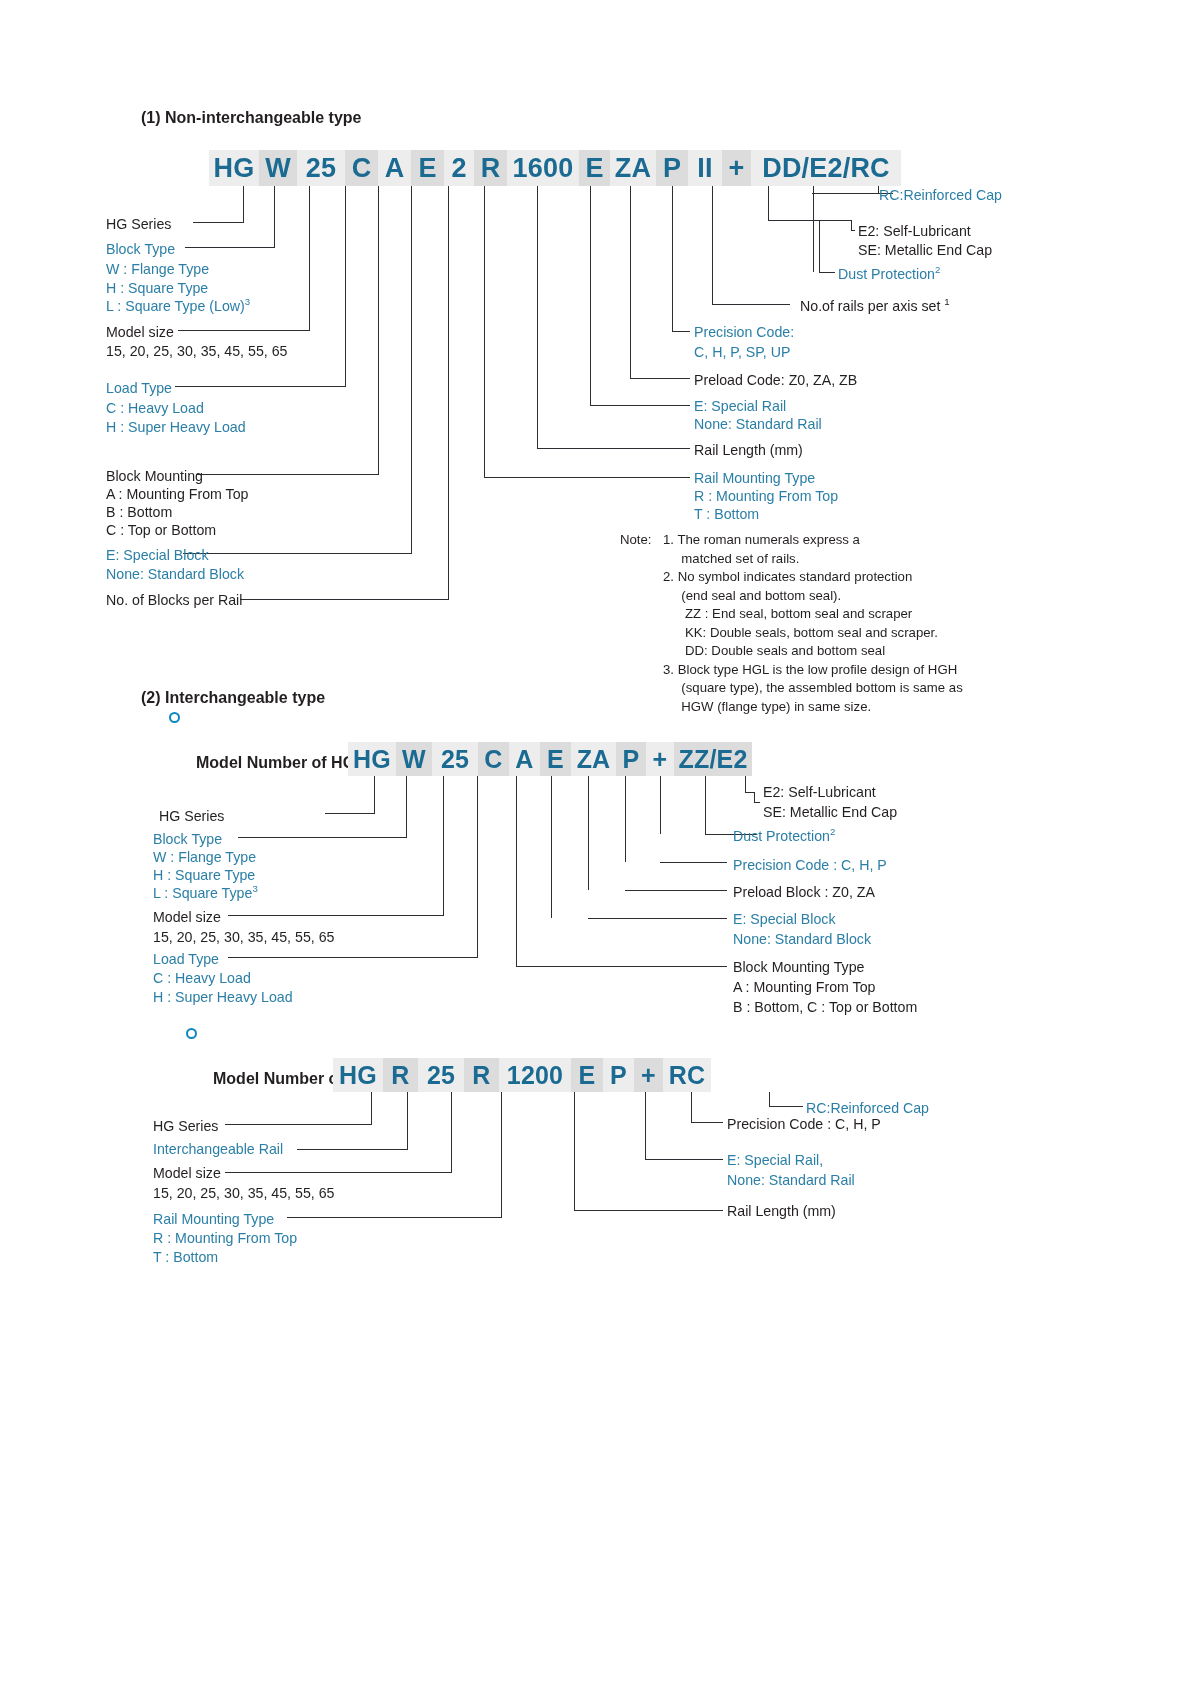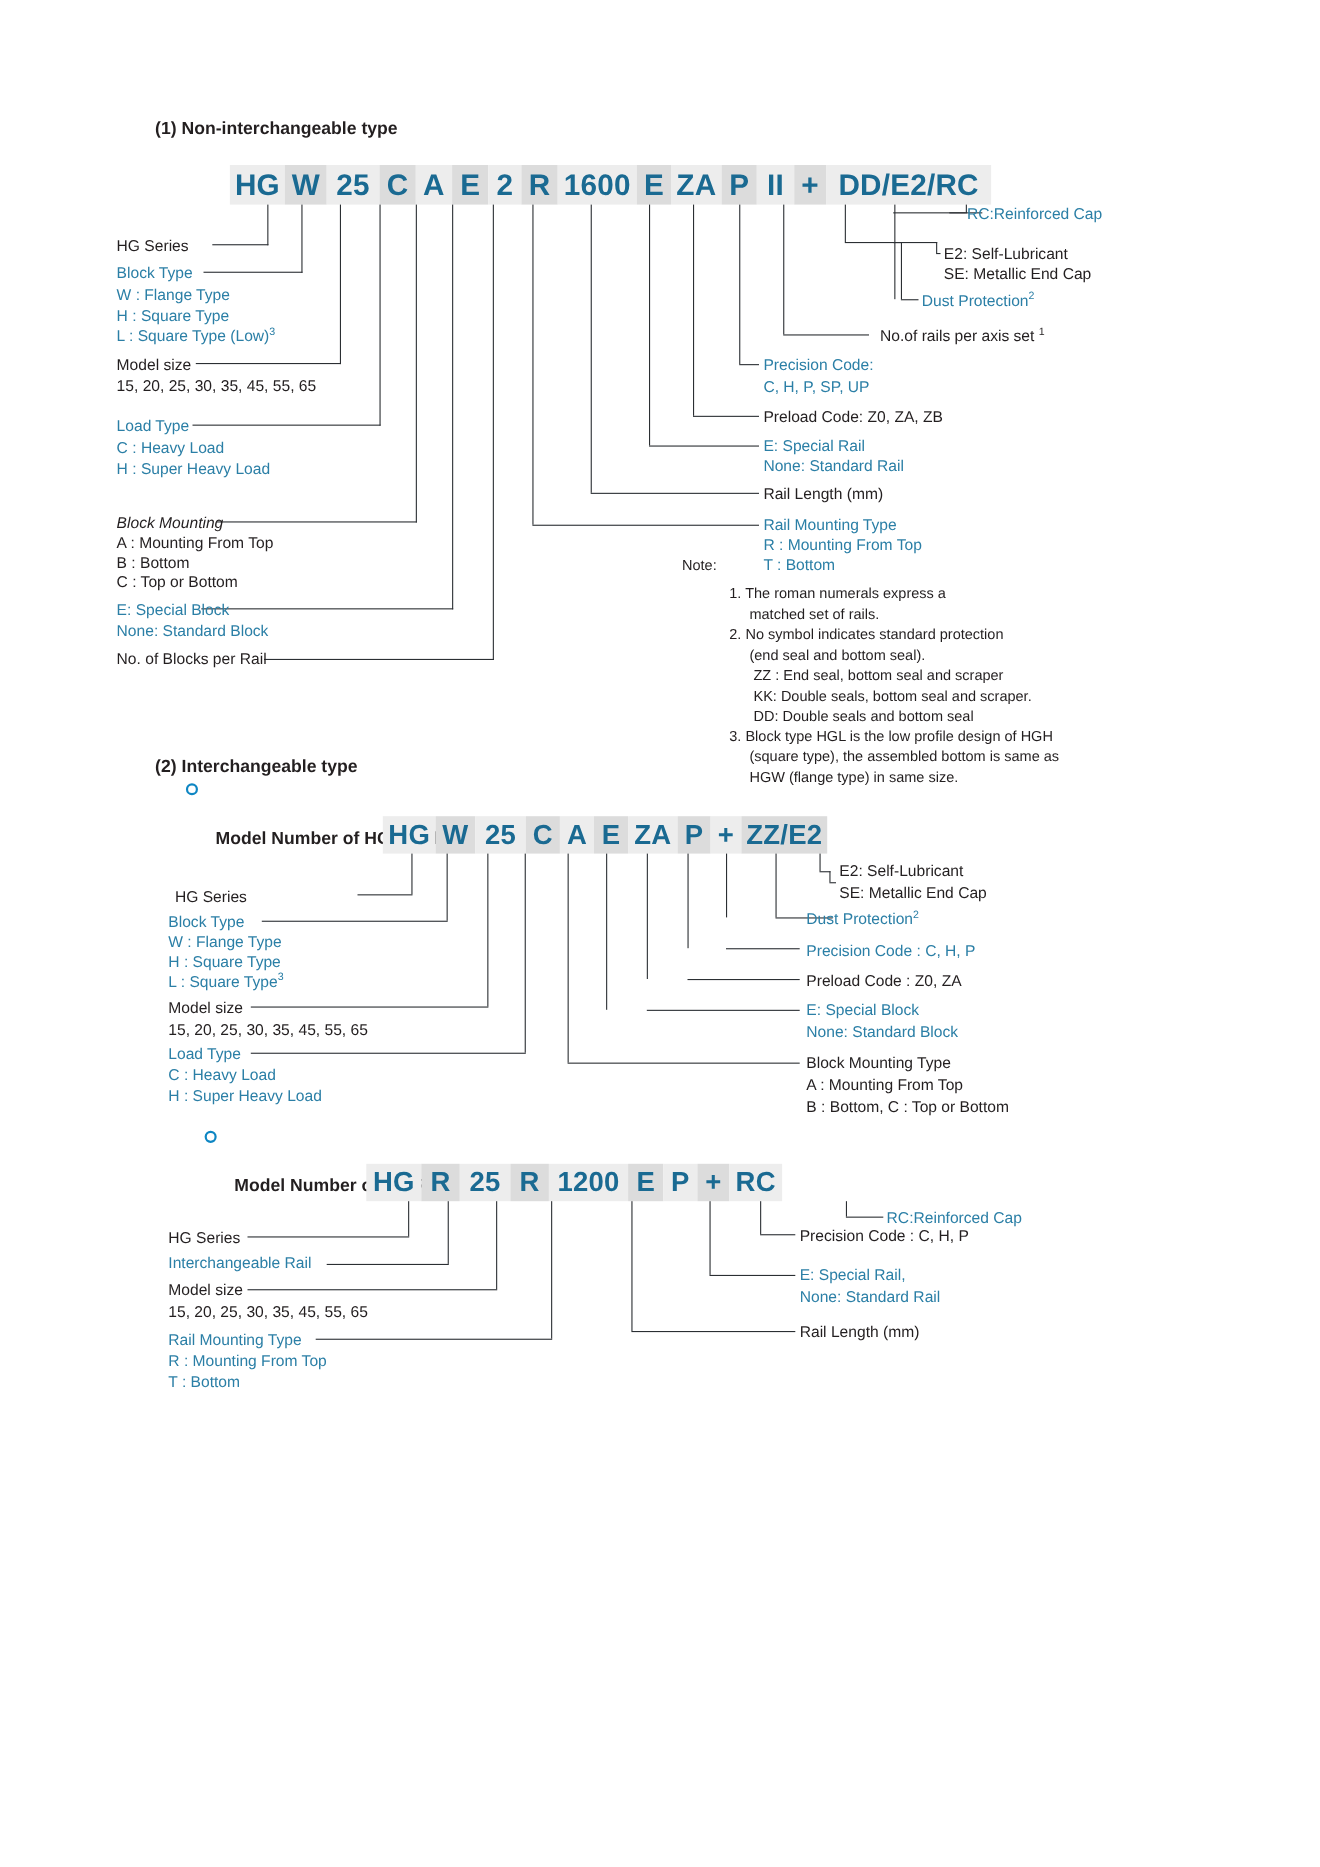--- a/index.html
+++ b/index.html
@@ -98,21 +98,21 @@
   <div class="t s14 blk" style="left:106px; top:215px;">HG Series</div>
   <div class="t s14 tel" style="left:106px; top:240px;">Block  Type</div>
   <div class="t s14 tel" style="left:106px; top:260px;">W : Flange  Type</div>
   <div class="t s14 tel" style="left:106px; top:279px;">H : Square Type</div>
   <div class="t s14 tel" style="left:106px; top:297px;"><span>L : Square Type (Low)</span><sup>3</sup></div>
   <div class="t s14 blk" style="left:106px; top:323px;">Model size</div>
   <div class="t s14 blk" style="left:106px; top:342px;">15, 20, 25, 30, 35, 45, 55, 65</div>
   <div class="t s14 tel" style="left:106px; top:379px;">Load Type</div>
   <div class="t s14 tel" style="left:106px; top:399px;">C : Heavy Load</div>
   <div class="t s14 tel" style="left:106px; top:418px;">H : Super Heavy Load</div>
-  <div class="t s14 blk" style="left:106px; top:467px;font-style:italic;">Block Mounting</div>
+  <div class="t s14 blk" style="left:106px; top:467px;">Block Mounting</div>
   <div class="t s14 blk" style="left:106px; top:485px;">A : Mounting From Top</div>
   <div class="t s14 blk" style="left:106px; top:503px;">B : Bottom</div>
   <div class="t s14 blk" style="left:106px; top:521px;">C : Top or Bottom</div>
   <div class="t s14 tel" style="left:106px; top:546px;">E: Special Block</div>
   <div class="t s14 tel" style="left:106px; top:565px;">None: Standard Block</div>
   <div class="t s14 blk" style="left:106px; top:591px;">No. of Blocks per Rail</div>
 
   <div class="ln lnh" style="left:812px; top:193px; width:66px;"></div>
   <div class="ln lnh" style="left:863px; top:193px; width:30px;"></div>
 
@@ -145,21 +145,21 @@
   <div class="t s14 tel" style="left:694px; top:323px;">Precision Code:</div>
   <div class="t s14 tel" style="left:694px; top:343px;">C, H, P, SP, UP</div>
   <div class="t s14 blk" style="left:694px; top:371px;">Preload Code: Z0, ZA, ZB</div>
   <div class="t s14 tel" style="left:694px; top:397px;">E: Special Rail</div>
   <div class="t s14 tel" style="left:694px; top:415px;">None: Standard Rail</div>
   <div class="t s14 blk" style="left:694px; top:441px;">Rail Length (mm)</div>
   <div class="t s14 tel" style="left:694px; top:469px;">Rail Mounting Type</div>
   <div class="t s14 tel" style="left:694px; top:487px;">R : Mounting From Top</div>
   <div class="t s14 tel" style="left:694px; top:505px;">T : Bottom</div>
 
-  <div class="t s13 blk" style="left:620px; top:506px;">Note:</div>
+  <div class="t s13 blk" style="left:620px; top:532px;">Note:</div>
   <div id="notes-list" style="position:absolute; left:663px; top:531px;">
       <div class="t s13 blk" style="position: relative; white-space: pre; line-height: 18.5px;">1. The roman numerals express a</div>
       <div class="t s13 blk" style="position: relative; white-space: pre; line-height: 18.5px;">     matched set of rails.</div>
       <div class="t s13 blk" style="position: relative; white-space: pre; line-height: 18.5px;">2. No symbol indicates standard protection</div>
       <div class="t s13 blk" style="position: relative; white-space: pre; line-height: 18.5px;">     (end seal and bottom seal).</div>
       <div class="t s13 blk" style="position: relative; white-space: pre; line-height: 18.5px;">      ZZ : End seal, bottom seal and scraper</div>
       <div class="t s13 blk" style="position: relative; white-space: pre; line-height: 18.5px;">      KK: Double seals, bottom seal and scraper.</div>
       <div class="t s13 blk" style="position: relative; white-space: pre; line-height: 18.5px;">      DD: Double seals and bottom seal</div>
       <div class="t s13 blk" style="position: relative; white-space: pre; line-height: 18.5px;">3. Block type HGL is the low profile design of HGH</div>
       <div class="t s13 blk" style="position: relative; white-space: pre; line-height: 18.5px;">     (square type), the assembled bottom is same as</div>
@@ -218,21 +218,21 @@
   <div class="ln lnh" style="left:705px; top:834px; width:52px;"></div>
   <div class="ln lnh" style="left:660px; top:862px; width:67px;"></div>
   <div class="ln lnh" style="left:625px; top:890px; width:102px;"></div>
   <div class="ln lnh" style="left:588px; top:918px; width:139px;"></div>
   <div class="ln lnh" style="left:516px; top:966px; width:211px;"></div>
 
   <div class="t s14 blk" style="left:763px; top:783px;">E2: Self-Lubricant</div>
   <div class="t s14 blk" style="left:763px; top:803px;">SE: Metallic End Cap</div>
   <div class="t s14 tel" style="left:733px; top:827px;"><span>Dust Protection</span><sup>2</sup></div>
   <div class="t s14 tel" style="left:733px; top:856px;">Precision Code : C, H, P</div>
-  <div class="t s14 blk" style="left:733px; top:883px;">Preload Code : Z0, ZA</div>
+  <div class="t s14 blk" style="left:733px; top:883px;">Preload Block : Z0, ZA</div>
   <div class="t s14 tel" style="left:733px; top:910px;">E: Special Block</div>
   <div class="t s14 tel" style="left:733px; top:930px;">None: Standard Block</div>
   <div class="t s14 blk" style="left:733px; top:958px;">Block Mounting Type</div>
   <div class="t s14 blk" style="left:733px; top:978px;">A : Mounting From Top</div>
   <div class="t s14 blk" style="left:733px; top:998px;">B : Bottom, C : Top or Bottom</div>
 
   <div class="bullet" style="left:186px; top:1028px;"></div>
   <div class="t s16 blk" style="left:213px; top:1025px;">Model Number of HG Rail</div>
 
   <div class="pn mid" id="pn3" style="left:333px; top:1058px;">

